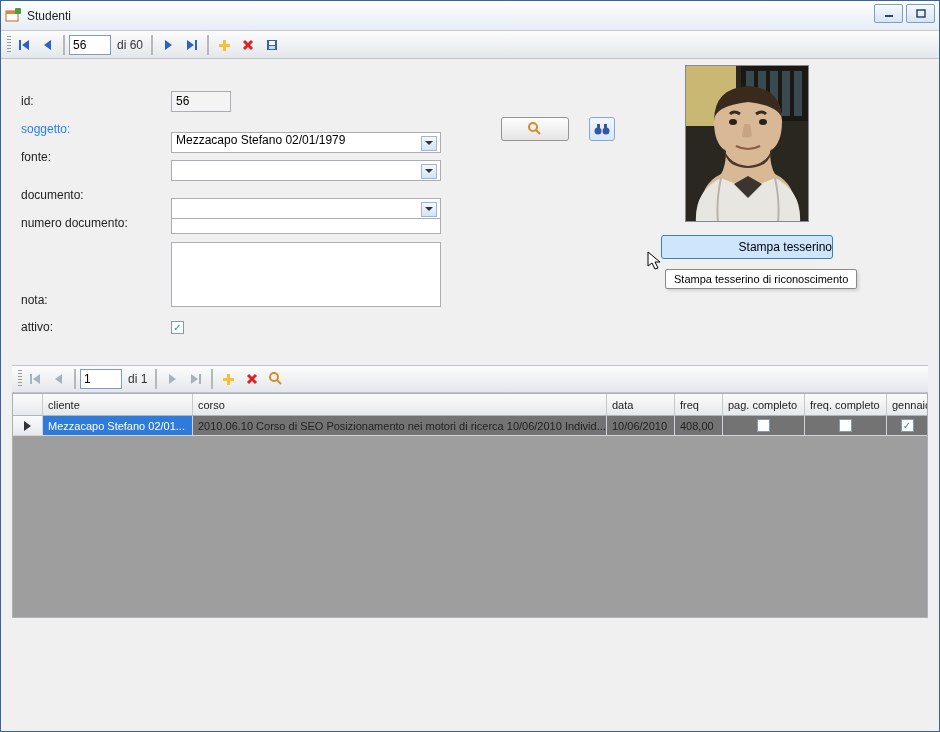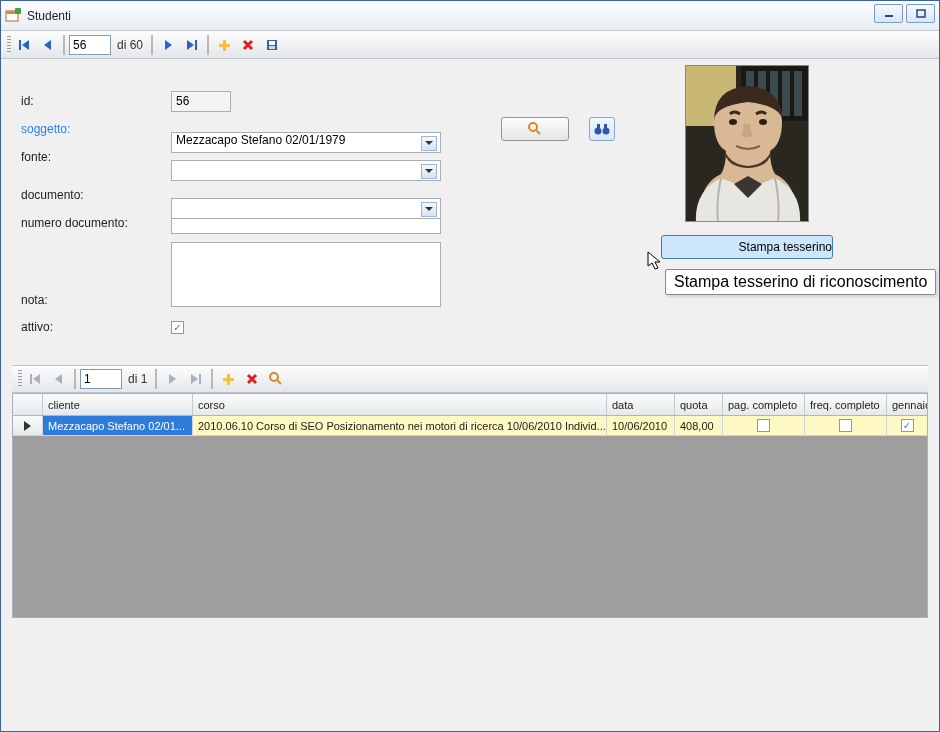--- a/index.html
+++ b/index.html
@@ -21,27 +21,27 @@
 .flabel.link { color: #2a7ff0; }
 .finput { height: 21px; border: 1px solid #abadb3; background: #fff; font-size: 12px; padding: 0 4px; }
 .fselect { height: 21px; border: 1px solid #abadb3; background: #fff; font-size: 12px; padding: 0 18px 0 4px; position: relative; margin-top: 26px; }
 .fselect::after { content: ""; position: absolute; right: 3px; top: 3px; width: 14px; height: 13px; background: linear-gradient(#f5f9fe,#d5e3f4); border: 1px solid #9db6d6; }
 .fselect .arrow { position: absolute; right: 7px; top: 8px; width: 0; height: 0; border-left: 4px solid transparent; border-right: 4px solid transparent; border-top: 4px solid #333; z-index: 2; }
 .ftext { height: 65px; width: 270px; border: 1px solid #abadb3; background: #fff; resize: none; }
 .searchbtn { width: 68px; height: 24px; border: 1px solid #949494; background: linear-gradient(#fdfdfd,#e5e5e5); border-radius: 3px; display: flex; align-items: center; justify-content: center; }
 .iconbtn { width: 26px; height: 24px; border: 1px solid #8aa8cf; background: linear-gradient(#f2f7fd,#d8e6f7); border-radius: 3px; display: flex; align-items: center; justify-content: center; }
 .photo { width: 124px; height: 157px; border: 1px solid #888; background: #3a3228; position: absolute; left: 684px; top: 6px; overflow: hidden; }
 .stampabtn { position: absolute; left: 660px; top: 176px; width: 172px; height: 24px; border: 1px solid #3c7fb1; background: #cde6fb; border-radius: 3px; font-size: 12px; display: flex; align-items: center; justify-content: flex-end; }
-.tooltip { position: absolute; left: 664px; top: 210px; border: 1px solid #8a8a8a; background: #fff; font-size: 16px; padding: 3px 8px; border-radius: 2px; box-shadow: 2px 2px 3px rgba(0,0,0,.12); }
+.tooltip { position: absolute; left: 664px; top: 210px; border: 1px solid #8a8a8a; background: #fff; font-size: 11px; padding: 3px 8px; border-radius: 2px; box-shadow: 2px 2px 3px rgba(0,0,0,.12); }
 .cursor { position: absolute; left: 646px; top: 192px; font-size: 16px; z-index: 5; pointer-events: none; }
 .subtoolbar { height: 28px; background: linear-gradient(#fcfcfc,#e4e7eb); border-top: 1px solid #c0c5cb; border-bottom: 1px solid #c0c5cb; display: flex; align-items: center; padding: 0 6px; gap: 2px; }
 .grid { border: 1px solid #aab0b6; background: #9e9e9e; height: 225px; overflow: hidden; }
 .gridhead { display: flex; background: linear-gradient(#fafbfc,#e6e9ec); height: 22px; border-bottom: 1px solid #b0b5ba; }
 .th { font-size: 11px; color: #222; padding: 3px 5px; border-right: 1px solid #c4c9ce; display: flex; align-items: center; }
-.gridrow { display: flex; background: #fef9c3; height: 20px; border-bottom: 1px solid #d0d4d8; }
+.gridrow { display: flex; background: #737373; height: 20px; border-bottom: 1px solid #d0d4d8; }
 .td { font-size: 11px; color: #222; padding: 2px 5px; border-right: 1px solid #d0d4d8; display: flex; align-items: center; overflow: hidden; white-space: nowrap; }
 .td.sel { background: #2f7bd9; color: #fff; }
 .checkbox { width: 13px; height: 13px; border: 1px solid #7f9db9; background: #fff; display: inline-flex; align-items: center; justify-content: center; font-size: 10px; color: #2a7ff0; }
 .dateinput { width: 190px; height: 21px; border: 1px solid #abadb3; background: #fff; font-size: 12px; padding: 0 4px; display: flex; align-items: center; position: relative; }
 .dateinput .calico { position: absolute; right: 3px; top: 2px; width: 24px; height: 15px; border: 1px solid #9db6d6; background: linear-gradient(#f5f9fe,#d5e3f4); display: flex; align-items: center; justify-content: center; }
 svg { display: block; }
 </style>
 </head>
 <body>
 
@@ -253,21 +253,21 @@
         </svg>
       </div>
   </div>
 
   <div class="grid" style="margin:0 11px">
     <div class="gridhead">
       <div class="th" style="width:30px"></div>
       <div class="th" style="width:150px">cliente</div>
       <div class="th" style="width:414px">corso</div>
       <div class="th" style="width:68px">data</div>
-      <div class="th" style="width:48px">quota</div>
+      <div class="th" style="width:48px">freq</div>
       <div class="th" style="width:82px">pag. completo</div>
       <div class="th" style="width:82px">freq. completo</div>
       <div class="th" style="width:40px;border-right:none">gennaio</div>
     </div>
     <div class="gridrow">
       <div class="td" style="width:30px;background:linear-gradient(#fafbfc,#e6e9ec);justify-content:center">
           <svg width="8" height="10">
             <polygon points="0,0 0,10 7,5" fill="#333"></polygon>
           </svg>
         </div>

